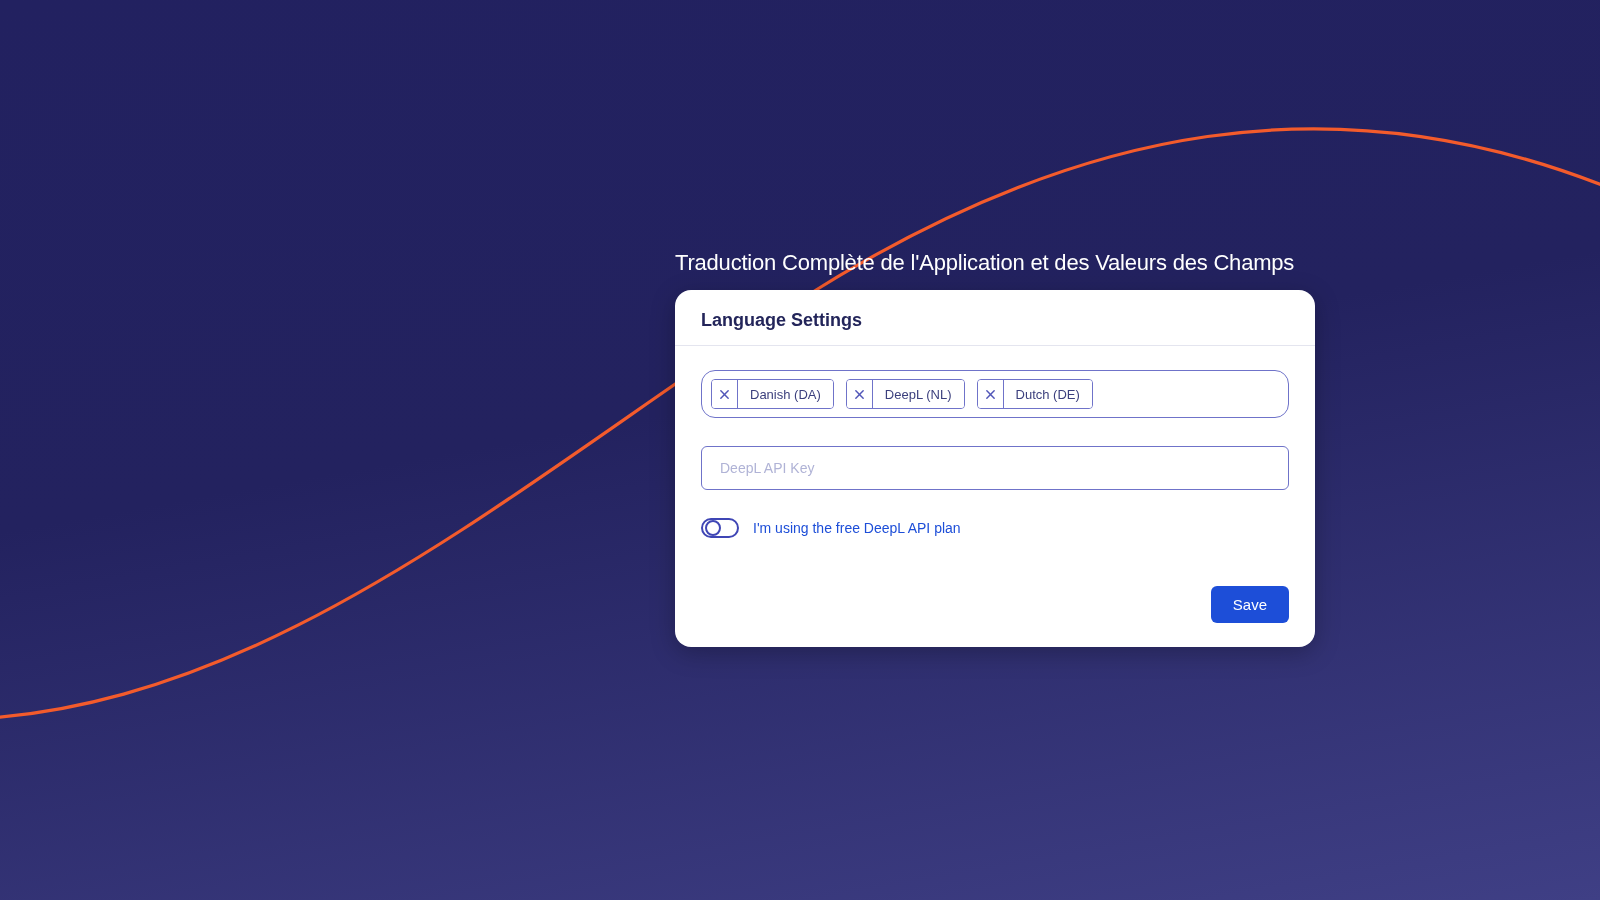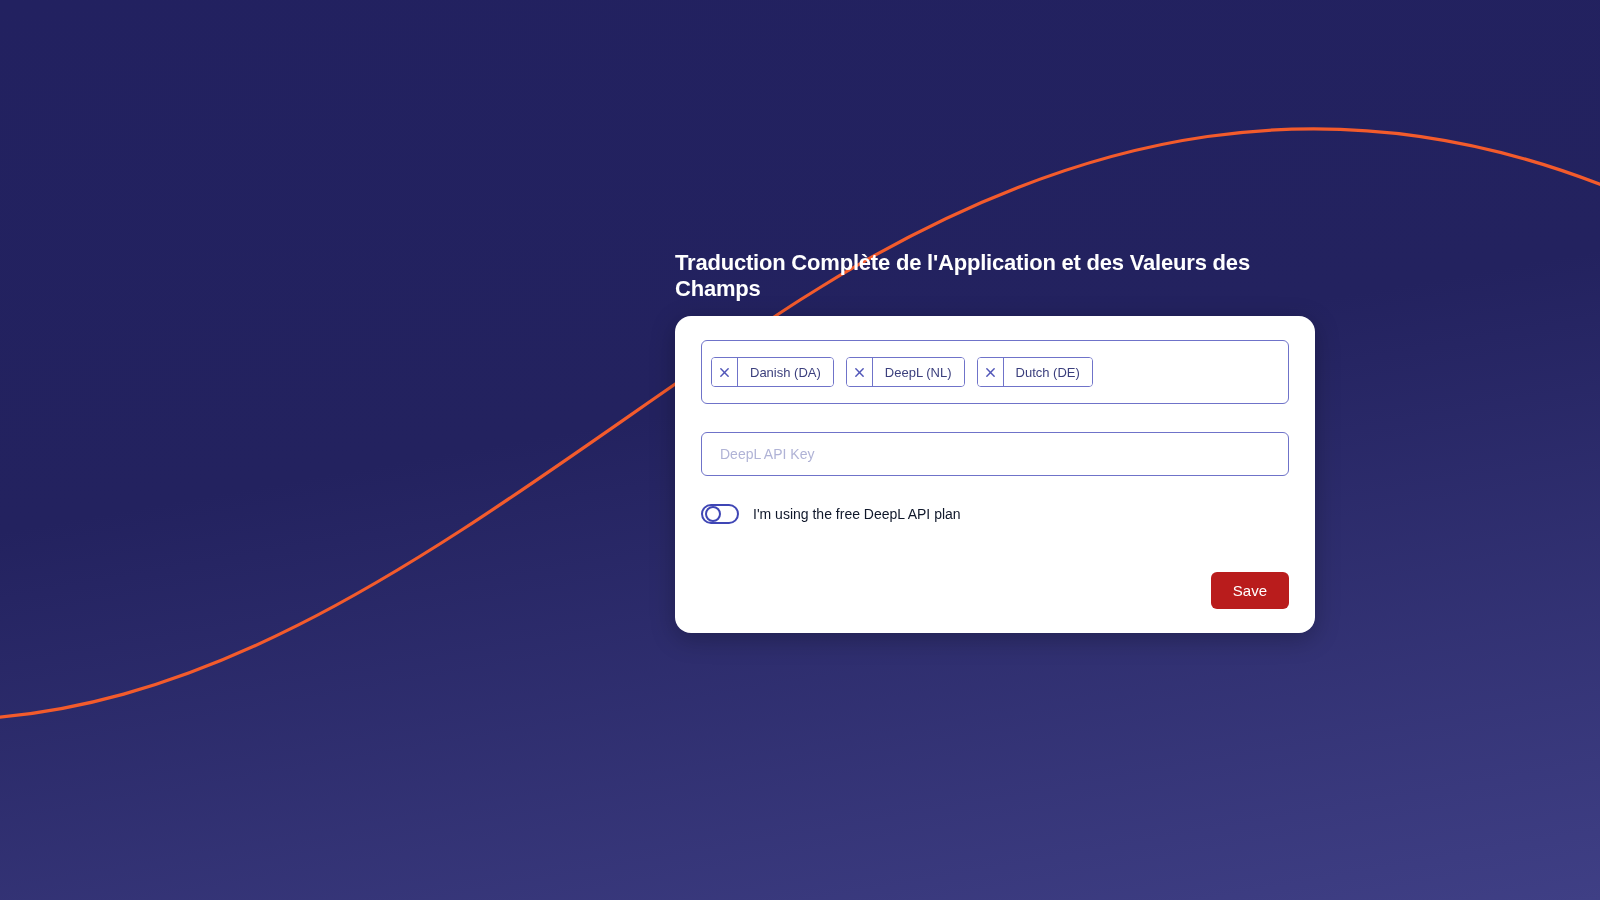--- a/index.html
+++ b/index.html
@@ -45,21 +45,21 @@
   
   .right {
     position: absolute;
     top: 250px;
     left: 675px;
     width: 660px;
   }
   .subtitle {
     font-size: 22px;
     color: #ffffff;
-    font-weight: 700;
+    font-weight: 400;
     margin-bottom: 14px;
     letter-spacing: -0.2px;
   }
   .card {
     width: 640px;
     background: #ffffff;
     border-radius: 16px;
     padding: 0 0 24px 0;
     box-shadow: 0 6px 24px rgba(0,0,0,0.25);
     color: #23255a;
@@ -73,22 +73,22 @@
     font-weight: 700;
     color: #23255a;
   }
   .card-body {
     padding: 24px 26px 0 26px;
   }
 
   
   .chip-box {
     border: 1px solid #6f73c9;
-    border-radius: 6px;
-    padding: 16px 9px;
+    border-radius: 14px;
+    padding: 8px 9px;
     display: flex;
     gap: 12px;
     flex-wrap: wrap;
   }
   .chip {
     display: inline-flex;
     align-items: stretch;
     border: 1px solid #6f73c9;
     border-radius: 4px;
     overflow: hidden;
@@ -165,31 +165,31 @@
     content: "";
     position: absolute;
     right: 2px; top: 50%;
     transform: translateY(-50%);
     width: 12px; height: 12px;
     background: #fff;
     border-radius: 50%;
   }
   .toggle-label {
     font-size: 14px;
-    color: #0f172a;
+    color: #1d4ed8;
   }
 
   
   .card-footer {
     padding: 48px 26px 0 26px;
     display: flex;
     justify-content: flex-end;
   }
   .save-btn {
-    background: #b91c1c;
+    background: #1d4ed8;
     color: #fff;
     border: none;
     border-radius: 6px;
     padding: 10px 22px;
     font-size: 15px;
     cursor: pointer;
   }
 </style>
 </head>
 <body>
@@ -198,20 +198,23 @@
   <path d="M -60 720 C 260 720, 520 480, 800 300 C 1060 134, 1340 60, 1660 210" fill="none" stroke="#f35b2c" stroke-width="3.2"></path>
 </svg>
 
 <div class="left">
 </div>
 
 <div class="right">
   <div class="subtitle">Traduction Complète de l'Application et des Valeurs des Champs</div>
 
   <div class="card">
+    <div class="card-head">
+      <div class="card-title">Language Settings</div>
+    </div>
 
     <div class="card-body">
       <div class="chip-box">
         <span class="chip">
           <span class="chip-x">
             <svg width="11" height="11" viewBox="0 0 12 12">
                 <path d="M2 2 L10 10 M10 2 L2 10" stroke="#5156b8" stroke-width="1.6" fill="none" stroke-linecap="round"></path>
               </svg>
           </span>
           <span class="chip-label">Danish (DA)</span>

